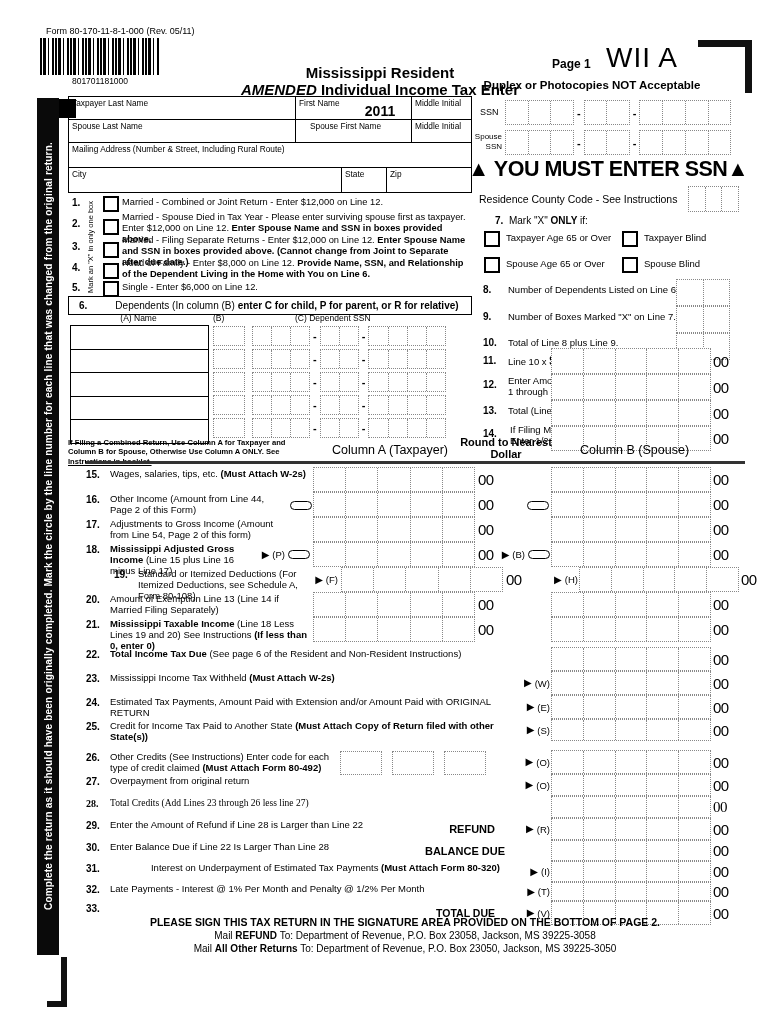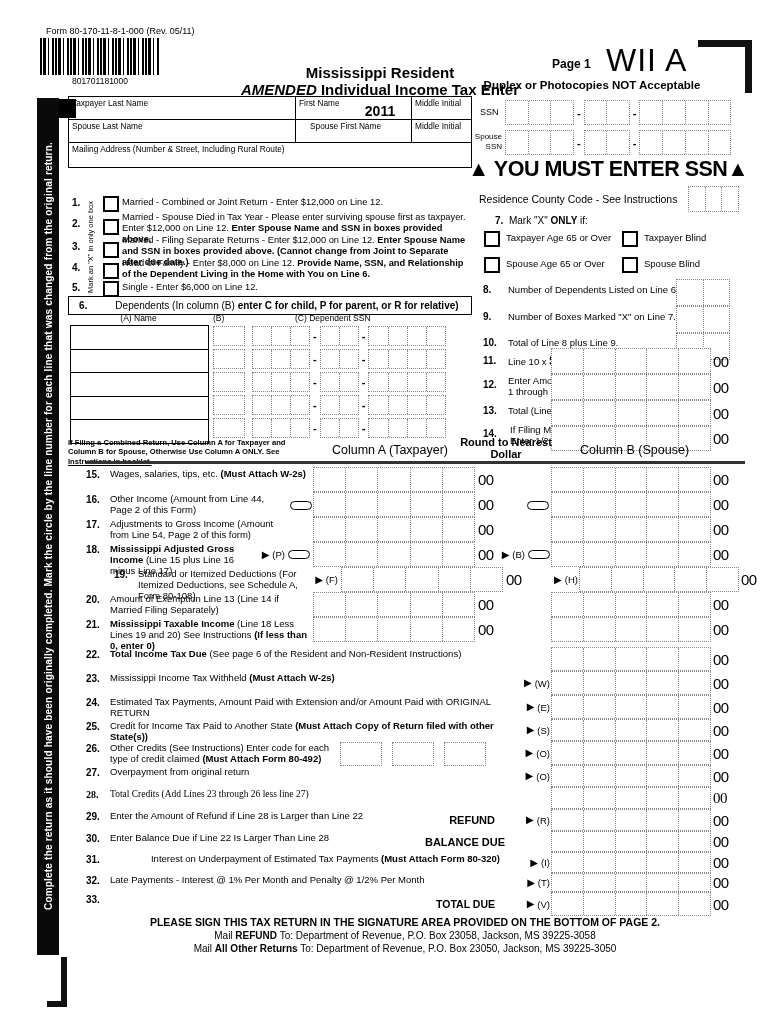--- a/index.html
+++ b/index.html
@@ -9,21 +9,21 @@
   
   .formnum{font-size:9px;}
   .barcode{background:repeating-linear-gradient(90deg,#000 0 2px,#fff 2px 3px,#000 3px 6px,#fff 6px 8px,#000 8px 9px,#fff 9px 12px,#000 12px 14px,#fff 14px 15px);}
   .barcodenum{font-size:8.5px;text-align:center;}
   .titleblock{text-align:center;}
   .titleblock .t1{font-size:15px;font-weight:bold;margin-top:40px;}
   .titleblock .t2{font-size:15px;font-weight:bold;}
   .titleblock .t2 .am{font-style:italic;text-decoration:underline;}
   .titleblock .yr{font-size:14px;font-weight:bold;margin-top:5px;}
   .page1{font-size:12px;font-weight:bold;}
-  .wiia{font-size:32px;letter-spacing:1px;text-align:center;}
+  .wiia{font-size:28px;letter-spacing:1px;text-align:center;}
   .duplex{font-size:11.5px;font-weight:bold;text-align:center;}
   .corner-tr{border-top:7px solid #111;border-right:7px solid #111;}
   .corner-bl{border-right:6px solid #111;border-bottom:6px solid #111;}
   .blacksq{background:#000;}
   
   .sidebar{background:#0a0a0a;display:flex;align-items:center;justify-content:center;}
   .sidebar span{writing-mode:vertical-rl;transform:rotate(180deg);color:#fff;font-weight:bold;
                 font-size:10px;white-space:nowrap;letter-spacing:.2px;}
   
   .nt{border:1.5px solid #000;}
@@ -109,20 +109,25 @@
       <div class="ntcell" style="flex:1;">Middle Initial</div>
     </div>
     <div class="ntrow" style="height:22px;">
       <div class="ntcell" style="width:226px;">Spouse Last Name</div>
       <div class="ntcell" style="width:116px;padding-left:14px;">Spouse First Name</div>
       <div class="ntcell" style="flex:1;">Middle Initial</div>
     </div>
     <div class="ntrow" style="height:24px;">
       <div class="ntcell" style="flex:1;">Mailing Address (Number &amp; Street, Including Rural Route)</div>
     </div>
+    <div class="ntrow" style="height:24px;">
+      <div class="ntcell" style="width:272px;">City</div>
+      <div class="ntcell" style="width:45px;">State</div>
+      <div class="ntcell" style="flex:1;">Zip</div>
+    </div>
   </div>
 
   <div class="abs" style="left:480px;top:107px;font-size:9px;">SSN</div>
   <div class="abs ssnrow" style="left:505px;top:100px;">
     <div class="dg" style="width:69px;height:25px;">
         <i></i>
         <i></i>
         <i></i>
       </div>
     <span class="dash">-</span>
@@ -643,21 +648,21 @@
       <div class="dg boxB">
           <i></i>
           <i></i>
           <i></i>
           <i></i>
           <i></i>
         </div>
       <span class="cc ccB">00</span>
     </div>
 
-    <div class="mrow" style="height:24px;">
+    <div class="mrow" style="height:24px;margin-top:9px;">
       <span class="num">26.</span>
       <span class="desc" style="width:225px;"><span>Other Credits (See Instructions) Enter code for each type of credit claimed </span><b>(Must Attach Form 80-492)</b></span>
       <span class="codebox" style="left:340px;"></span>
       <span class="codebox" style="left:392px;"></span>
       <span class="codebox" style="left:444px;"></span>
       <span class="mkb">
           <span class="tri">▶</span>
           <span class="mk">(O)</span>
         </span>
       <div class="dg boxB">

